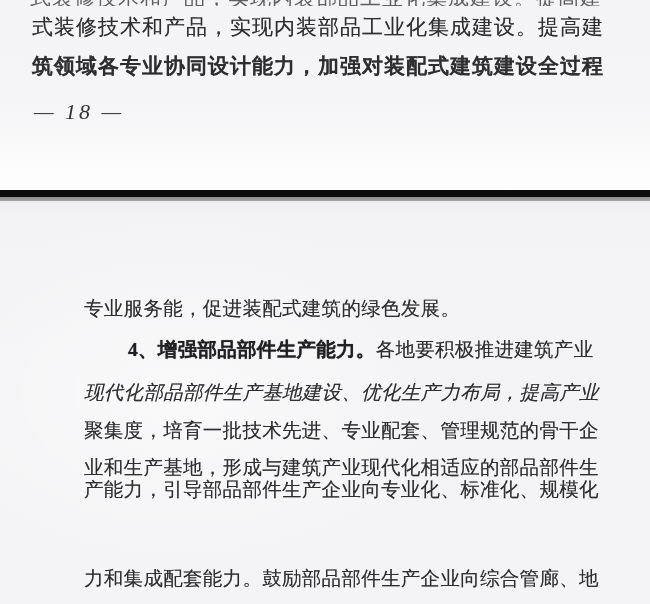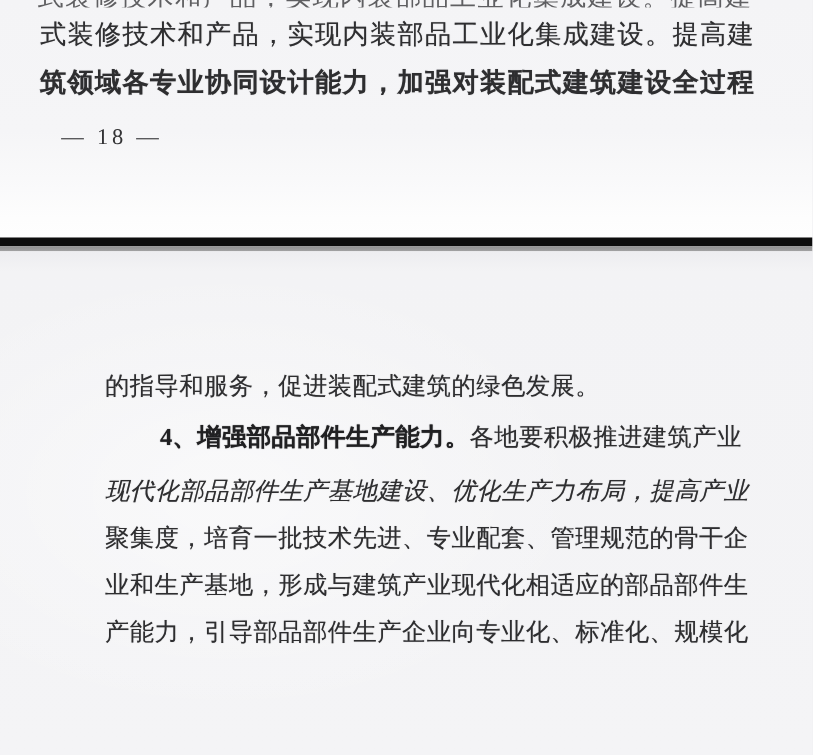--- a/index.html
+++ b/index.html
@@ -44,24 +44,25 @@
     font-size: 21px;
     letter-spacing: 1px;
     color: #2e2e30;
     white-space: nowrap;
     text-shadow: 0 0 0.6px rgba(46,46,48,0.55);
   }
   .t-line.l1 { top: 13px; }
   .t-line.l2 { top: 52px; font-weight: bold; }
   .page-num {
     position: absolute;
-    left: 49px; top: 99px;
-    font-size: 18px;
+    left: 34px; top: 99px;
+    font-size: 22px;
     letter-spacing: 3px;
     color: #333335;
+    font-style: italic;
   }
   
   .sep-black {
     position: absolute;
     left: 0; top: 190px;
     width: 650px; height: 7px;
     background: #0d0d0d;
   }
   .sep-gray {
     position: absolute;
@@ -90,21 +91,21 @@
   .b-line .head-bold {
     font-weight: 700;
     color: #202022;
     text-shadow: 0 0 0.8px rgba(20,20,22,0.8);
   }
   .bl1 { top: 94px; }
   .bl2 { top: 135px; left: 128px; }
   .bl3 { top: 178px; font-style: italic; }
   .bl4 { top: 216px; }
   .bl5 { top: 253px; }
-  .bl6 { top: 291px; text-align: right; }
+  .bl6 { top: 275px; text-align: right; }
   .bl7 { top: 327px; }
   .bl8 { top: 364px; }
 </style>
 </head>
 <body>
 
 <div class="canvas">
 
   <section class="page-top">
     <div class="clip-fragment">
@@ -112,23 +113,24 @@
     </div>
     <div class="t-line l1">式装修技术和产品，实现内装部品工业化集成建设。提高建</div>
     <div class="t-line l2">筑领域各专业协同设计能力，加强对装配式建筑建设全过程</div>
     <div class="page-num">— 18 —</div>
   </section>
 
   <div class="sep-black"></div>
   <div class="sep-gray"></div>
 
   <section class="page-bottom">
-    <div class="b-line bl1">的指导和服务，促进装配式建筑的绿色发展。</div>
+    <div class="b-line bl1">专业服务能，促进装配式建筑的绿色发展。</div>
     <div class="b-line bl2">
       <span class="head-bold">4、增强部品部件生产能力。</span><span>各地要积极推进建筑产业</span>
     </div>
     <div class="b-line bl3">现代化部品部件生产基地建设、优化生产力布局，提高产业</div>
     <div class="b-line bl5">业和生产基地，形成与建筑产业现代化相适应的部品部件生</div>
     <div class="b-line bl4">聚集度，培育一批技术先进、专业配套、管理规范的骨干企</div>
     <div class="b-line bl6">产能力，引导部品部件生产企业向专业化、标准化、规模化</div>
+    <div class="b-line bl8">力和集成配套能力。鼓励部品部件生产企业向综合管廊、地</div>
   </section>
 
 </div>
 
 </body></html>

